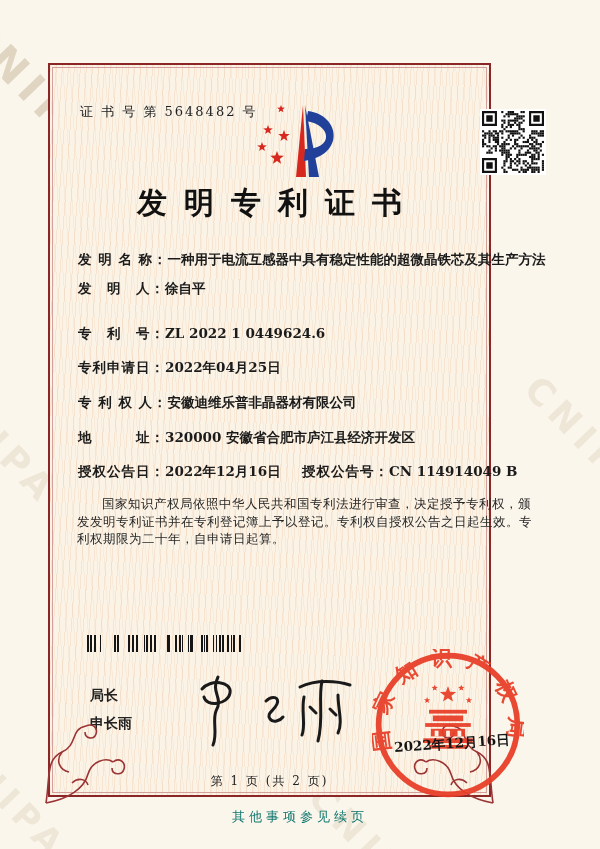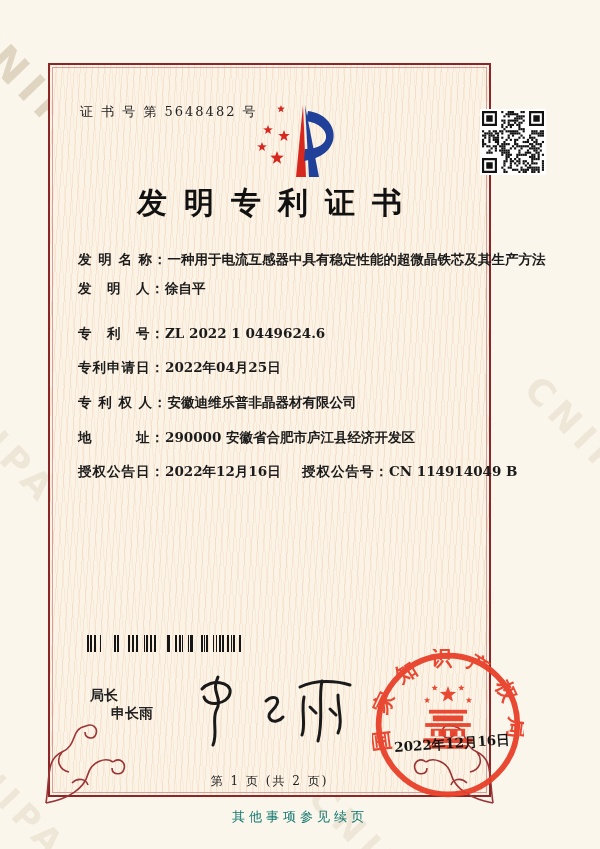--- a/index.html
+++ b/index.html
@@ -39,21 +39,21 @@
     font-size:30px;font-weight:700;letter-spacing:17px;padding-left:17px;box-sizing:border-box;
     color:#111;
   }
   .fields{position:absolute;left:28px;top:0;width:478px;}
   .frow{position:absolute;left:0;white-space:nowrap;font-size:13.5px;font-weight:600;color:#1b1b1b;}
   .frow .lab{letter-spacing:1px;}
   .paras{position:absolute;left:27px;top:430px;width:456px;font-size:12.5px;line-height:17.5px;color:#272727;letter-spacing:.5px;}
   .paras p{margin:0;text-indent:2em;}
   .barcode{position:absolute;left:37px;top:570px;}
   .officer{position:absolute;left:40px;top:622px;font-family:"DejaVu Sans","Liberation Sans",sans-serif;font-weight:700;font-size:14px;color:#222;}
-  .officer .name{padding-left:21px;}
+  .officer .name{margin-top:10px;}
   .signature{position:absolute;left:130px;top:606px;}
   .seal{position:absolute;left:322px;top:584px;opacity:.94;z-index:3;}
   .seal-date{
     position:absolute;left:322px;top:670px;width:160px;z-index:4;
     font-size:13.5px;font-weight:700;color:#151515;transform:rotate(-4deg);
     text-align:center;white-space:nowrap;
   }
   .page-num{position:absolute;left:0;top:708px;width:100%;text-align:center;font-size:12px;color:#222;letter-spacing:2px;}
   .corner{position:absolute;z-index:2;}
   .corner.bl{left:-14px;top:652px;}
@@ -391,28 +391,29 @@
   </svg>
 
   <div class="title">发明专利证书</div>
 
   <div class="fields">
     <div class="frow" style="top:186px;"><span class="lab">发 明 名 称：</span><span>一种用于电流互感器中具有稳定性能的超微晶铁芯及其生产方法</span></div>
     <div class="frow" style="top:215px;"><span class="lab">发　明　人：</span><span>徐自平</span></div>
     <div class="frow" style="top:260px;"><span class="lab">专　利　号：</span><span>ZL 2022 1 0449624.6</span></div>
     <div class="frow" style="top:294px;"><span class="lab">专利申请日：</span><span>2022年04月25日</span></div>
     <div class="frow" style="top:329px;"><span class="lab">专 利 权 人：</span><span>安徽迪维乐普非晶器材有限公司</span></div>
-    <div class="frow" style="top:364px;"><span class="lab">地　　　址：</span><span>290000 安徽省合肥市庐江县经济开发区</span></div>
+    <div class="frow" style="top:364px;"><span class="lab">地　　　址：</span><span>320000 安徽省合肥市庐江县经济开发区</span></div>
     <div class="frow" style="top:398px;">
       <span class="lab">授权公告日：</span><span>2022年12月16日</span>
       <span style="position:absolute;left:224px;"><span class="lab">授权公告号：</span><span>CN 114914049 B</span></span>
     </div>
   </div>
 
   <div class="paras">
+    <p>国家知识产权局依照中华人民共和国专利法进行审查，决定授予专利权，颁发发明专利证书并在专利登记簿上予以登记。专利权自授权公告之日起生效。专利权期限为二十年，自申请日起算。</p>
   </div>
 
   <svg class="barcode" id="barcode-svg" width="155" height="17" viewBox="0 0 155 17">
       <rect x="0" y="0" width="2" height="17" fill="#151515"></rect>
       <rect x="3" y="0" width="2" height="17" fill="#151515"></rect>
       <rect x="7" y="0" width="2" height="17" fill="#151515"></rect>
       <rect x="13" y="0" width="1" height="17" fill="#151515"></rect>
       <rect x="27" y="0" width="2" height="17" fill="#151515"></rect>
       <rect x="30" y="0" width="2" height="17" fill="#151515"></rect>
       <rect x="41" y="0" width="2" height="17" fill="#151515"></rect>

